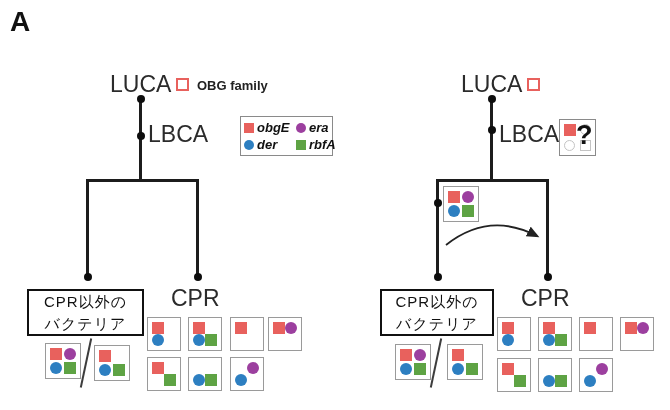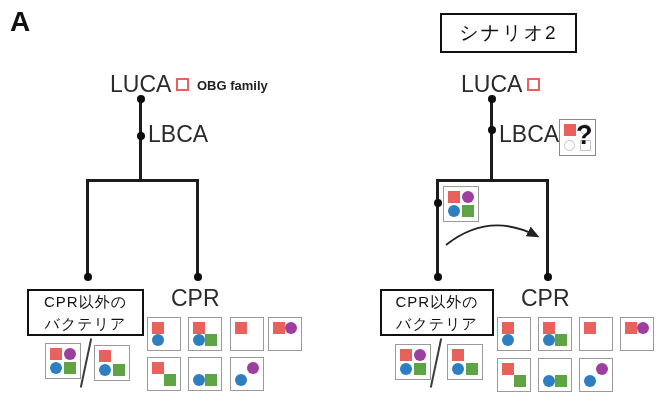--- a/index.html
+++ b/index.html
@@ -62,20 +62,38 @@
 
   <div class="node-label" style="left:110px; top:73px;">LUCA</div>
   <span class="open-square" style="left: 176px; top: 78px; border-color: rgb(232, 97, 93);"></span>
   <div class="sub-label" style="left:197px; top:79px;">OBG family</div>
 
   <div class="vline" style="left:139px; top:98px; width:3px; height:83px;"></div>
   <span class="dot" style="left:137px; top:95px;"></span>
   <span class="dot" style="left:137px; top:132px;"></span>
   <div class="node-label" style="left:148px; top:123px;">LBCA</div>
 
+  <div class="legend-box">
+      <div class="legend-item">
+        <span class="legend-shape" style="background: rgb(232, 97, 93);"></span>
+        <span>obgE</span>
+      </div>
+      <div class="legend-item">
+        <span class="legend-shape circle" style="background: rgb(156, 63, 159);"></span>
+        <span>era</span>
+      </div>
+      <div class="legend-item">
+        <span class="legend-shape circle" style="background: rgb(45, 127, 193);"></span>
+        <span>der</span>
+      </div>
+      <div class="legend-item">
+        <span class="legend-shape" style="background: rgb(94, 163, 68);"></span>
+        <span>rbfA</span>
+      </div>
+    </div>
 
   <div class="hline" style="left:86px; top:179px; width:113px; height:3px;"></div>
   <div class="vline" style="left:86px; top:179px; width:3px; height:98px;"></div>
   <div class="vline" style="left:196px; top:179px; width:3px; height:98px;"></div>
   <span class="dot" style="left:84px; top:273px;"></span>
   <span class="dot" style="left:194px; top:273px;"></span>
 
   <div class="taxon-box" style="left:27px; top:289px; width:117px; height:47px;">
     <span>CPR以外の</span>
     <span>バクテリア</span>
@@ -117,21 +135,20 @@
     </div>
   <div class="gbox" style="left:188px; top:357px;">
       <span class="shape circle q-bl" style="background: rgb(45, 127, 193);"></span>
       <span class="shape q-br" style="background: rgb(94, 163, 68);"></span>
     </div>
   <div class="gbox" style="left:230px; top:357px;">
       <span class="shape circle q-bl" style="background: rgb(45, 127, 193);"></span>
       <span class="shape circle q-tr" style="background: rgb(156, 63, 159);"></span>
     </div>
 
-  <div class="scenario-header" style="left:440px; top:13px;">シナリオ2</div>
 
   <div class="node-label" style="left:461px; top:73px;">LUCA</div>
   <span class="open-square" style="left: 527px; top: 78px; border-color: rgb(232, 97, 93);"></span>
 
   <div class="vline" style="left:490px; top:98px; width:3px; height:83px;"></div>
   <span class="dot" style="left:488px; top:95px;"></span>
   <span class="dot" style="left:488px; top:126px;"></span>
   <div class="node-label" style="left:499px; top:123px;">LBCA</div>
 
   <div class="qbox">

